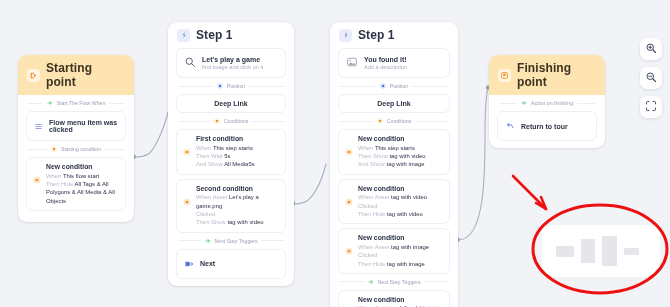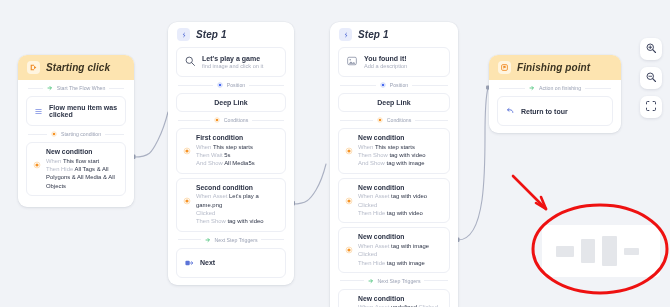--- a/index.html
+++ b/index.html
@@ -19,23 +19,22 @@
     background: #ffffff;
     border-radius: 9px;
     box-shadow: 0 1px 3px rgba(30,40,70,.10), 0 0 0 .5px rgba(30,40,70,.04);
     padding: 0 0 7px 0;
   }
 
   
   .hdr {
     display: flex; align-items: center; gap: 6px;
     padding: 6px 9px;
-    font-size: 10px; font-weight: bold; color: #2c3346;
+    font-size: 12px; font-weight: bold; color: #2c3346;
     letter-spacing: .1px;
-    font-style: italic;
   }
   .hdr.amber {
     background: #fde4b0;
     border-radius: 9px 9px 0 0;
     color: #3a3322;
   }
   .hico {
     width: 13px; height: 13px; border-radius: 4px;
     display: flex; align-items: center; justify-content: center;
     flex: 0 0 auto;
@@ -118,21 +117,21 @@
   </svg>
 
   <div class="card" style="left:18px; top:55px; width:116px;">
     <div class="hdr amber">
       <span class="hico amber">
         <svg width="9" height="9" viewBox="0 0 16 16">
             <path d="M3 3h6v2H5v6h4v2H3z" fill="#f08a24"></path>
             <path d="M9 5l4 3-4 3z" fill="#f08a24"></path>
           </svg>
       </span>
-      <span>Starting click</span>
+      <span>Starting point</span>
     </div>
     <div class="body">
       <div class="divider">
         <span class="dot">
           <svg width="6" height="6" viewBox="0 0 12 12">
               <path d="M2 6h6M6 3l3 3-3 3" stroke="#3fbf72" stroke-width="1.6" fill="none" stroke-linecap="round"></path>
             </svg>
         </span>
         <span>Start The Flow When</span>
       </div>
@@ -429,21 +428,21 @@
             <span class="kw">When Asset</span>
             <span>undefined</span>
             <span class="kw">Clicked</span>
           </div>
 
         </div>
       </div>
     </div>
   </div>
 
-  <div class="card" style="left:489px; top:55px; width:132px;">
+  <div class="card" style="left:489px; top:55px; width:116px;">
     <div class="hdr amber">
       <span class="hico amber">
         <svg width="9" height="9" viewBox="0 0 14 14">
             <rect x="2.5" y="2.5" width="9" height="9" rx="2" fill="none" stroke="#f08a24" stroke-width="1.3"></rect>
             <path d="M5.6 4.4v5.4M5.6 4.6h3.4l-1 1.3 1 1.3H5.6z" fill="#f08a24" stroke="#f08a24" stroke-width=".5"></path>
           </svg>
       </span>
       <span>Finishing point</span>
     </div>
     <div class="body">

